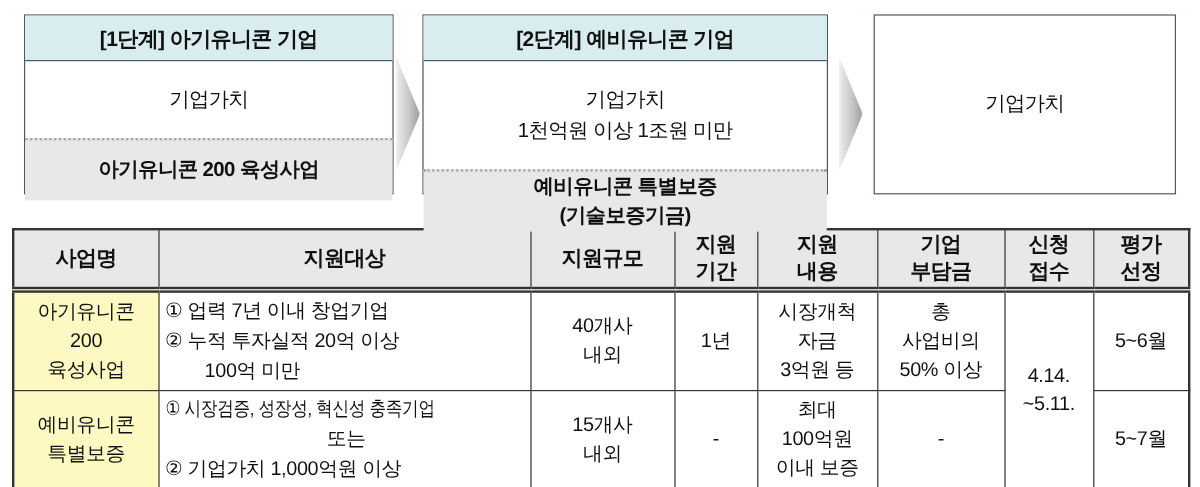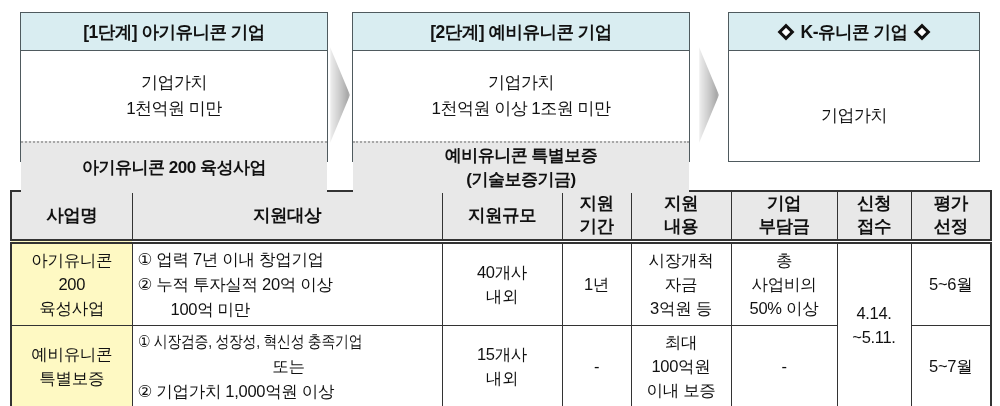--- a/index.html
+++ b/index.html
@@ -64,21 +64,20 @@
 </style>
 </head>
 <body>
 
 <div class="flow">
 
   <div class="fbox b1">
     <div class="fbox-header">[1단계] 아기유니콘 기업</div>
     <div class="fbox-body">
       <div>기업가치</div>
-      <div>1천억원 미만</div>
     </div>
     <div class="fbox-footer">
       <div>아기유니콘 200 육성사업</div>
     </div>
   </div>
 
   <div class="arrow a1"></div>
 
   <div class="fbox b2">
     <div class="fbox-header">[2단계] 예비유니콘 기업</div>
@@ -88,25 +87,20 @@
     </div>
     <div class="fbox-footer">
       <div>예비유니콘 특별보증</div>
       <div>(기술보증기금)</div>
     </div>
   </div>
 
   <div class="arrow a2"></div>
 
   <div class="fbox b3">
-    <div class="fbox-header">
-      <span class="diamond"></span>
-      <span>K-유니콘 기업</span>
-      <span class="diamond"></span>
-    </div>
     <div class="fbox-body">
       <div>기업가치</div>
     </div>
   </div>
 
 </div>
 
 <table class="ptable">
   <colgroup>
     <col style="width:121px">

